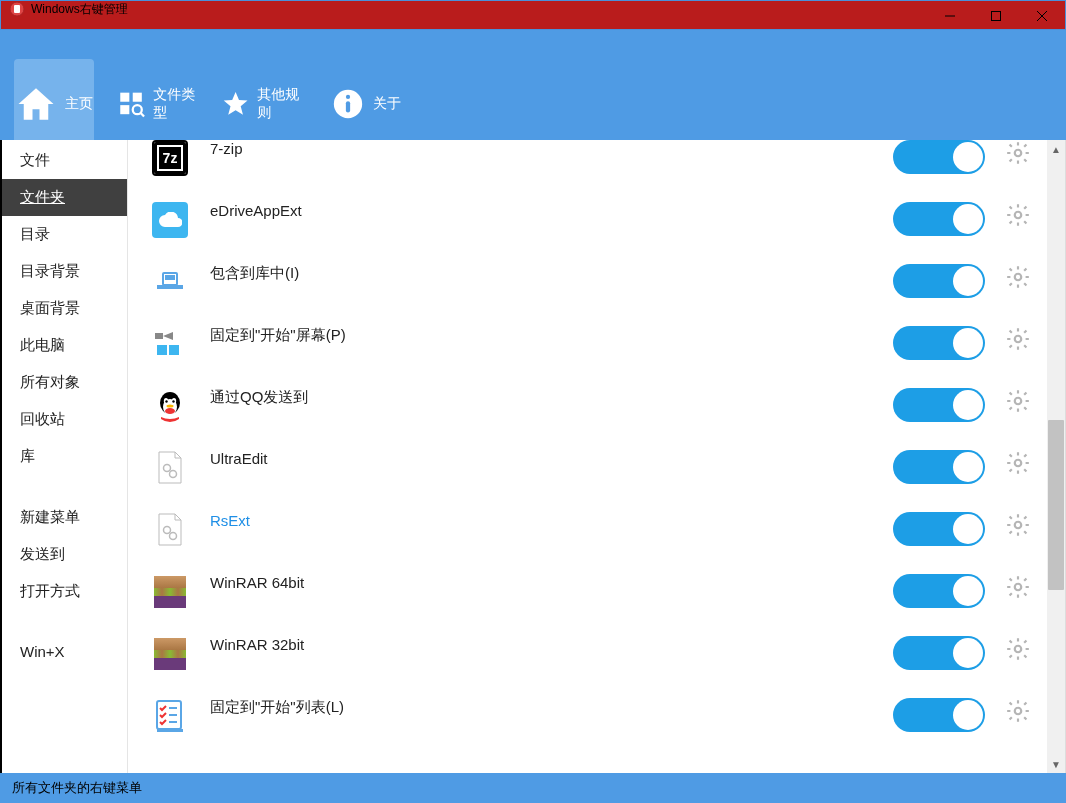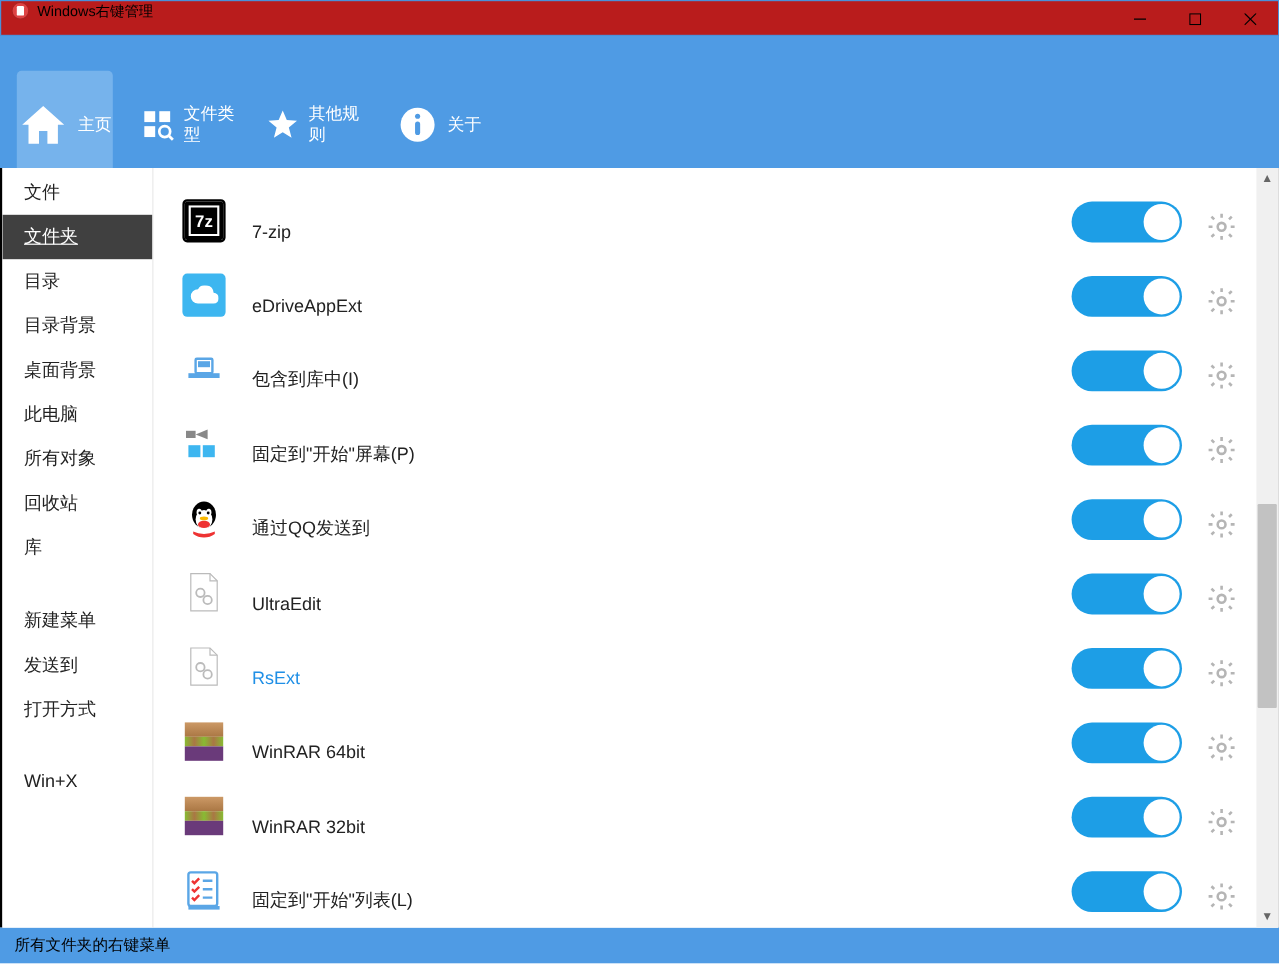--- a/index.html
+++ b/index.html
@@ -22,21 +22,21 @@
 
 
 .body { display: flex; height: calc(100% - 30px - 110px - 30px); border-left:2px solid #000000; border-right:1px solid #ddd;}
 .sidebar { width: 126px; background: #fff; border-right: 1px solid #e5e5e5; overflow-y: auto; padding-top:2px;}
 .side-item { padding: 9px 18px; font-size: 15px; color: #222; cursor:pointer; }
 .side-item.active { background: #404040; color: #fff; text-decoration: underline; }
 .side-gap { height: 24px; }
 
 .main { flex: 1; display: flex; background: #fff; }
 .list { flex: 1; overflow-y: auto; }
-.row { height: 62px; display: flex; align-items: flex-end; padding: 0 16px 0 24px; }
+.row { height: 62px; display: flex; align-items: flex-start; padding: 0 16px 0 24px; }
 .row .icon { width: 36px; height: 36px; flex: 0 0 36px; margin-right: 22px; display: flex; align-items: center; justify-content: center; }
 .row .label { flex: 1; font-size: 15px; color: #222; }
 .row .label.blue { color: #1f8fe6; }
 .row .toggle { width: 92px; height: 34px; border-radius: 17px; background: #1d9ee6; position: relative; flex: 0 0 92px; cursor:pointer;}
 .row .toggle .knob { position: absolute; right: 2px; top: 2px; width: 30px; height: 30px; border-radius: 50%; background: #fff; }
 .row .gear { width: 26px; height: 26px; margin-left: 20px; color: #b5b5b5; cursor:pointer; }
 
 .scrollbar { width: 18px; background: #f0f0f0; position: relative; }
 .scrollbar .arrow { position:absolute; left:0; width:18px;height:18px; display:flex;align-items:center;justify-content:center; color:#666;font-size:10px;}
 .scrollbar .arrow.up{top:0;}

